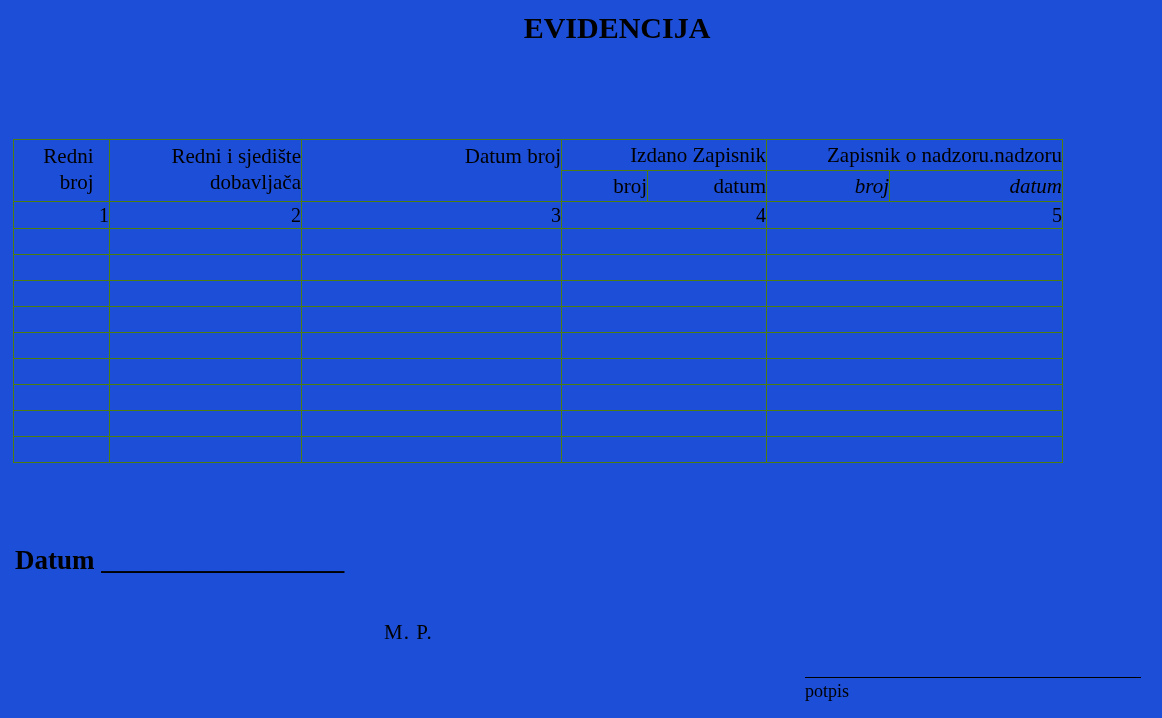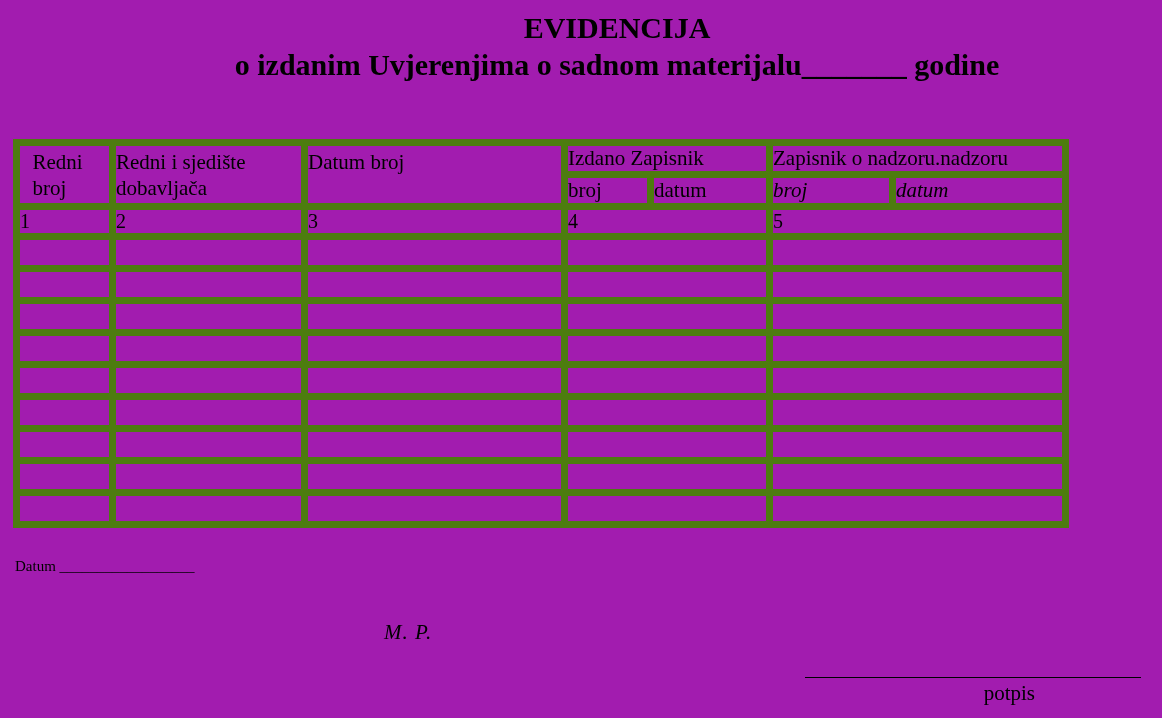--- a/index.html
+++ b/index.html
@@ -1,20 +1,20 @@
 <!DOCTYPE html>
 <html><head>
 <meta charset="utf-8">
 <style>
   html, body { margin: 0; padding: 0; background: #ffffff; }
   .page {
     position: relative;
     width: 1162px;
     height: 718px;
-    background: #a21caf;
+    background: #1d4ed8;
     color: #000000;
     font-family: "Liberation Serif", "DejaVu Serif", serif;
     overflow: hidden;
   }
 
   
   .heading {
     position: absolute;
     top: 9px;
     left: 0;
@@ -31,77 +31,76 @@
   
   table.evid {
     position: absolute;
     left: 13px;
     top: 139px;
     border-collapse: collapse;
     table-layout: fixed;
     width: 1049px;
   }
   table.evid th, table.evid td {
-    border: 7px solid #4d7c0f;
+    border: 1px solid #4d7c0f;
     padding: 0;
-    text-align: left;
+    text-align: right;
     font-weight: normal;
     font-size: 21px;
     overflow: hidden;
     margin-top: 44px;
   }
   tr.hrow1 { height: 31px; }
   tr.hrow2 { height: 31px; }
   tr.numrow { height: 27px; }
   tr.numrow th { font-size: 20px; }
   tbody tr { height: 23px; }
   .vtop { vertical-align: top; padding-top: 3px !important; line-height: 26px; }
   .narrow-wrap { width: 64px; margin: 0 auto; }
   .italic { font-style: italic; }
 
   
   .datum {
     position: absolute;
     left: 15px;
-    top: 558px;
-    font-size: 15px;
+    top: 545px;
+    font-size: 27px;
+    font-weight: bold;
   }
   .mp {
     position: absolute;
     left: 384px;
     top: 620px;
     font-size: 21px;
     letter-spacing: 1px;
-    font-style: italic;
   }
   .sig-line {
     position: absolute;
     left: 805px;
     top: 660px;
     width: 336px;
     height: 17px;
     border-bottom: 1px solid #000000;
   }
   .sig-label {
     position: absolute;
     left: 805px;
     top: 681px;
     width: 230px;
-    text-align: right;
-    font-size: 21px;
+    text-align: left;
+    font-size: 18px;
   }
 </style>
 </head>
 <body>
 
 <div class="page">
 
   <div class="heading">
     <div>EVIDENCIJA</div>
-    <div>o izdanim Uvjerenjima o sadnom materijalu_______ godine</div>
   </div>
 
   <table class="evid">
     <colgroup>
       <col style="width:96px">
       <col style="width:192px">
       <col style="width:260px">
       <col style="width:86px">
       <col style="width:119px">
       <col style="width:123px">

